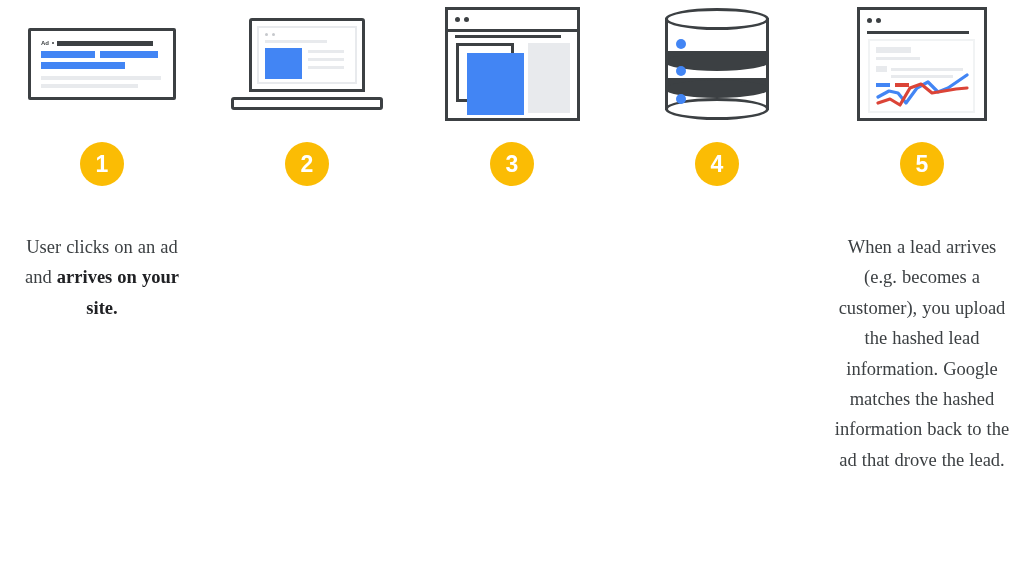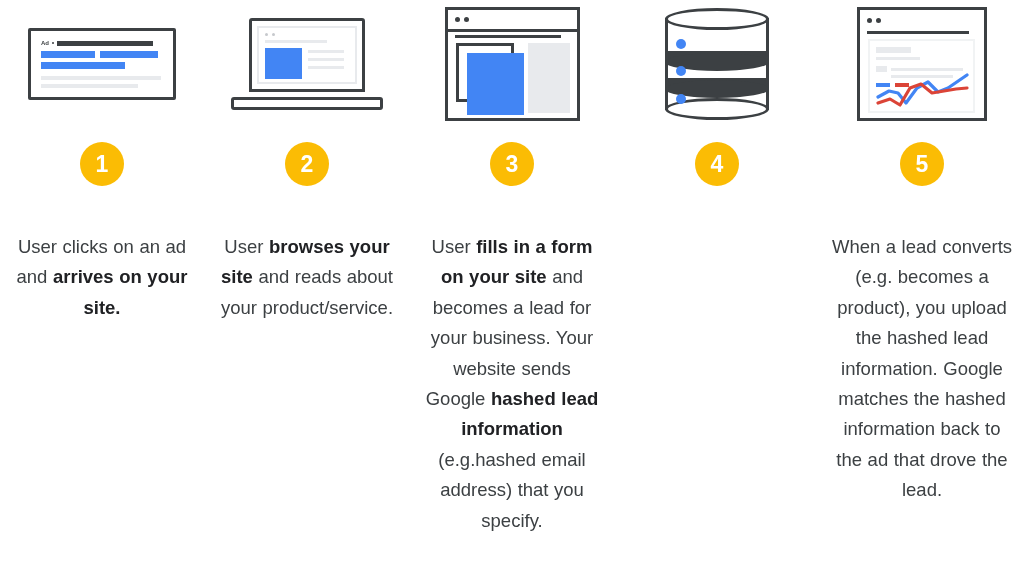--- a/index.html
+++ b/index.html
@@ -66,20 +66,21 @@
   
   .caption {
     margin-top: 46px;
     width: 182px;
     text-align: center;
     font-size: 18.5px;
     line-height: 30.4px;
     color: #3c4043;
     font-weight: 400;
     word-spacing: 0.4px;
+    font-family: Liberation Serif, serif;
   }
   .caption b { font-weight: 700; color: #202124; }
 
   
   .ad-card {
     width: 148px;
     height: 72px;
     border: 3.5px solid #3c4043;
     border-radius: 2px;
     background: #fff;
@@ -289,38 +290,36 @@
                 <span class="lp-ln"></span>
                 <span class="lp-ln"></span>
               </span>
             </div>
           </div>
         </div>
         <div class="lp-base"></div>
       </div>
     </div>
     <div class="badge">2</div>
-    <div class="caption">User <b>browses your site</b> and reads about your product/service.</div>
   </div>
 
   <div class="step">
     <div class="icon-slot">
       <div class="win3">
         <div class="win3-bar">
           <span class="w-dot"></span>
           <span class="w-dot"></span>
         </div>
         <div class="win3-urlbar"></div>
         <div class="win3-grey"></div>
         <div class="win3-outline"></div>
         <div class="win3-blue"></div>
       </div>
     </div>
     <div class="badge">3</div>
-    <div class="caption">User <b>fills in a form on your site</b> and becomes a lead for your business. Your website sends Google <b>hashed lead information</b> (e.g.hashed email address) that you specify.</div>
   </div>
 
   <div class="step">
     <div class="icon-slot">
       <div class="db">
         <div class="db-body"></div>
         <div class="db-band b1"></div>
         <div class="db-band-cap c1"></div>
         <div class="db-band b2"></div>
         <div class="db-band-cap c2"></div>
@@ -357,16 +356,16 @@
           <div class="w5-chart">
             <svg class="svgline" width="95" height="36" viewBox="0 0 95 36" xmlns="http://www.w3.org/2000/svg">
               <polyline fill="none" stroke="#4285F4" stroke-width="3.2" stroke-linecap="round" stroke-linejoin="round" points="2,26 13,20 22,22 30,32 41,17 52,11 62,21 72,17 91,4"></polyline>
               <polyline fill="none" stroke="#DB4437" stroke-width="3.2" stroke-linecap="round" stroke-linejoin="round" points="2,32 14,28 24,34 34,17 45,13 56,22 68,20 80,18 91,17"></polyline>
             </svg>
           </div>
         </div>
       </div>
     </div>
     <div class="badge">5</div>
-    <div class="caption">When a lead converts (e.g. becomes a product), you upload the hashed lead information. Google matches the hashed information back to the ad that drove the lead.</div>
+    <div class="caption">When a lead arrives (e.g. becomes a customer), you upload the hashed lead information. Google matches the hashed information back to the ad that drove the lead.</div>
   </div>
 
 </div>
 
 </body></html>

